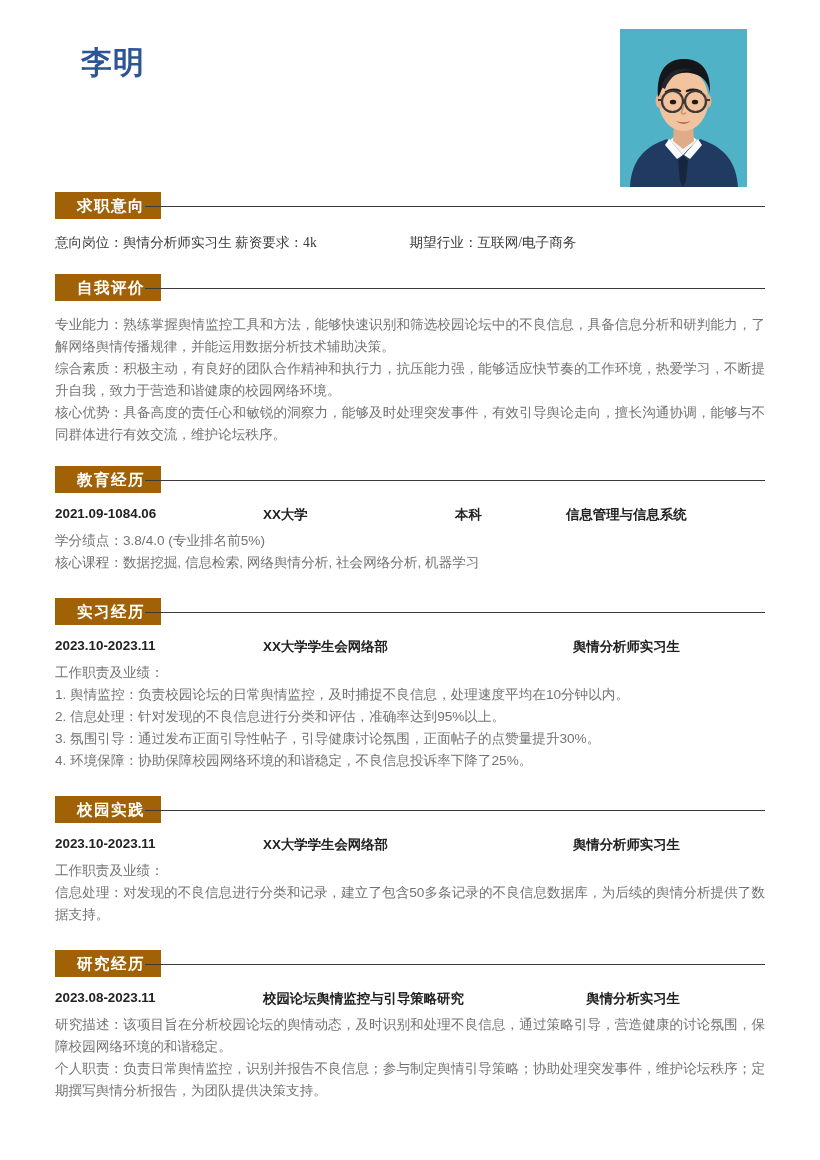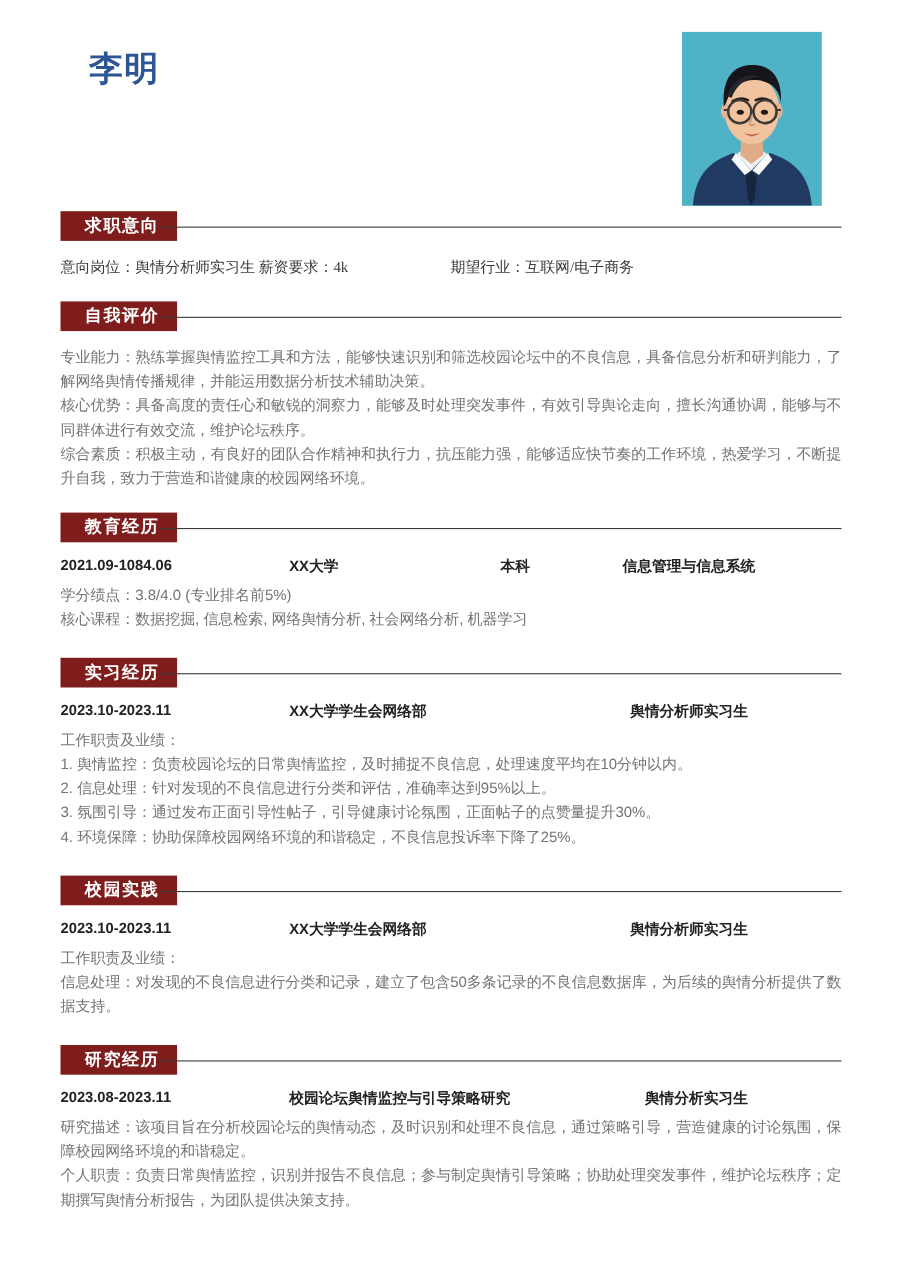--- a/index.html
+++ b/index.html
@@ -68,21 +68,21 @@
   
   .section { margin-top: 2px; }
   .sec-head {
     position: relative;
     display: flex;
     align-items: center;
     height: 27px;
     margin-bottom: 13px;
   }
   .sec-badge {
-    background: #7f1d1d;
+    background: #a16207;
     color: #ffffff;
     font-size: 15.5px;
     font-weight: bold;
     letter-spacing: 1.5px;
     height: 27px;
     line-height: 27px;
     padding: 0 16px 0 22px;
     white-space: nowrap;
     flex: 0 0 auto;
   }
@@ -196,22 +196,22 @@
   </div>
 
   <div class="spacer-18"></div>
 
   <div class="section">
     <div class="sec-head">
       <div class="sec-badge">自我评价</div>
       <div class="sec-rule"></div>
     </div>
     <p class="para">专业能力：熟练掌握舆情监控工具和方法，能够快速识别和筛选校园论坛中的不良信息，具备信息分析和研判能力，了解网络舆情传播规律，并能运用数据分析技术辅助决策。</p>
+    <p class="para">综合素质：积极主动，有良好的团队合作精神和执行力，抗压能力强，能够适应快节奏的工作环境，热爱学习，不断提升自我，致力于营造和谐健康的校园网络环境。</p>
     <p class="para">核心优势：具备高度的责任心和敏锐的洞察力，能够及时处理突发事件，有效引导舆论走向，擅长沟通协调，能够与不同群体进行有效交流，维护论坛秩序。</p>
-    <p class="para">综合素质：积极主动，有良好的团队合作精神和执行力，抗压能力强，能够适应快节奏的工作环境，热爱学习，不断提升自我，致力于营造和谐健康的校园网络环境。</p>
   </div>
 
   <div class="spacer-18"></div>
 
   <div class="section">
     <div class="sec-head">
       <div class="sec-badge">教育经历</div>
       <div class="sec-rule"></div>
     </div>
     <div class="entry-row">

